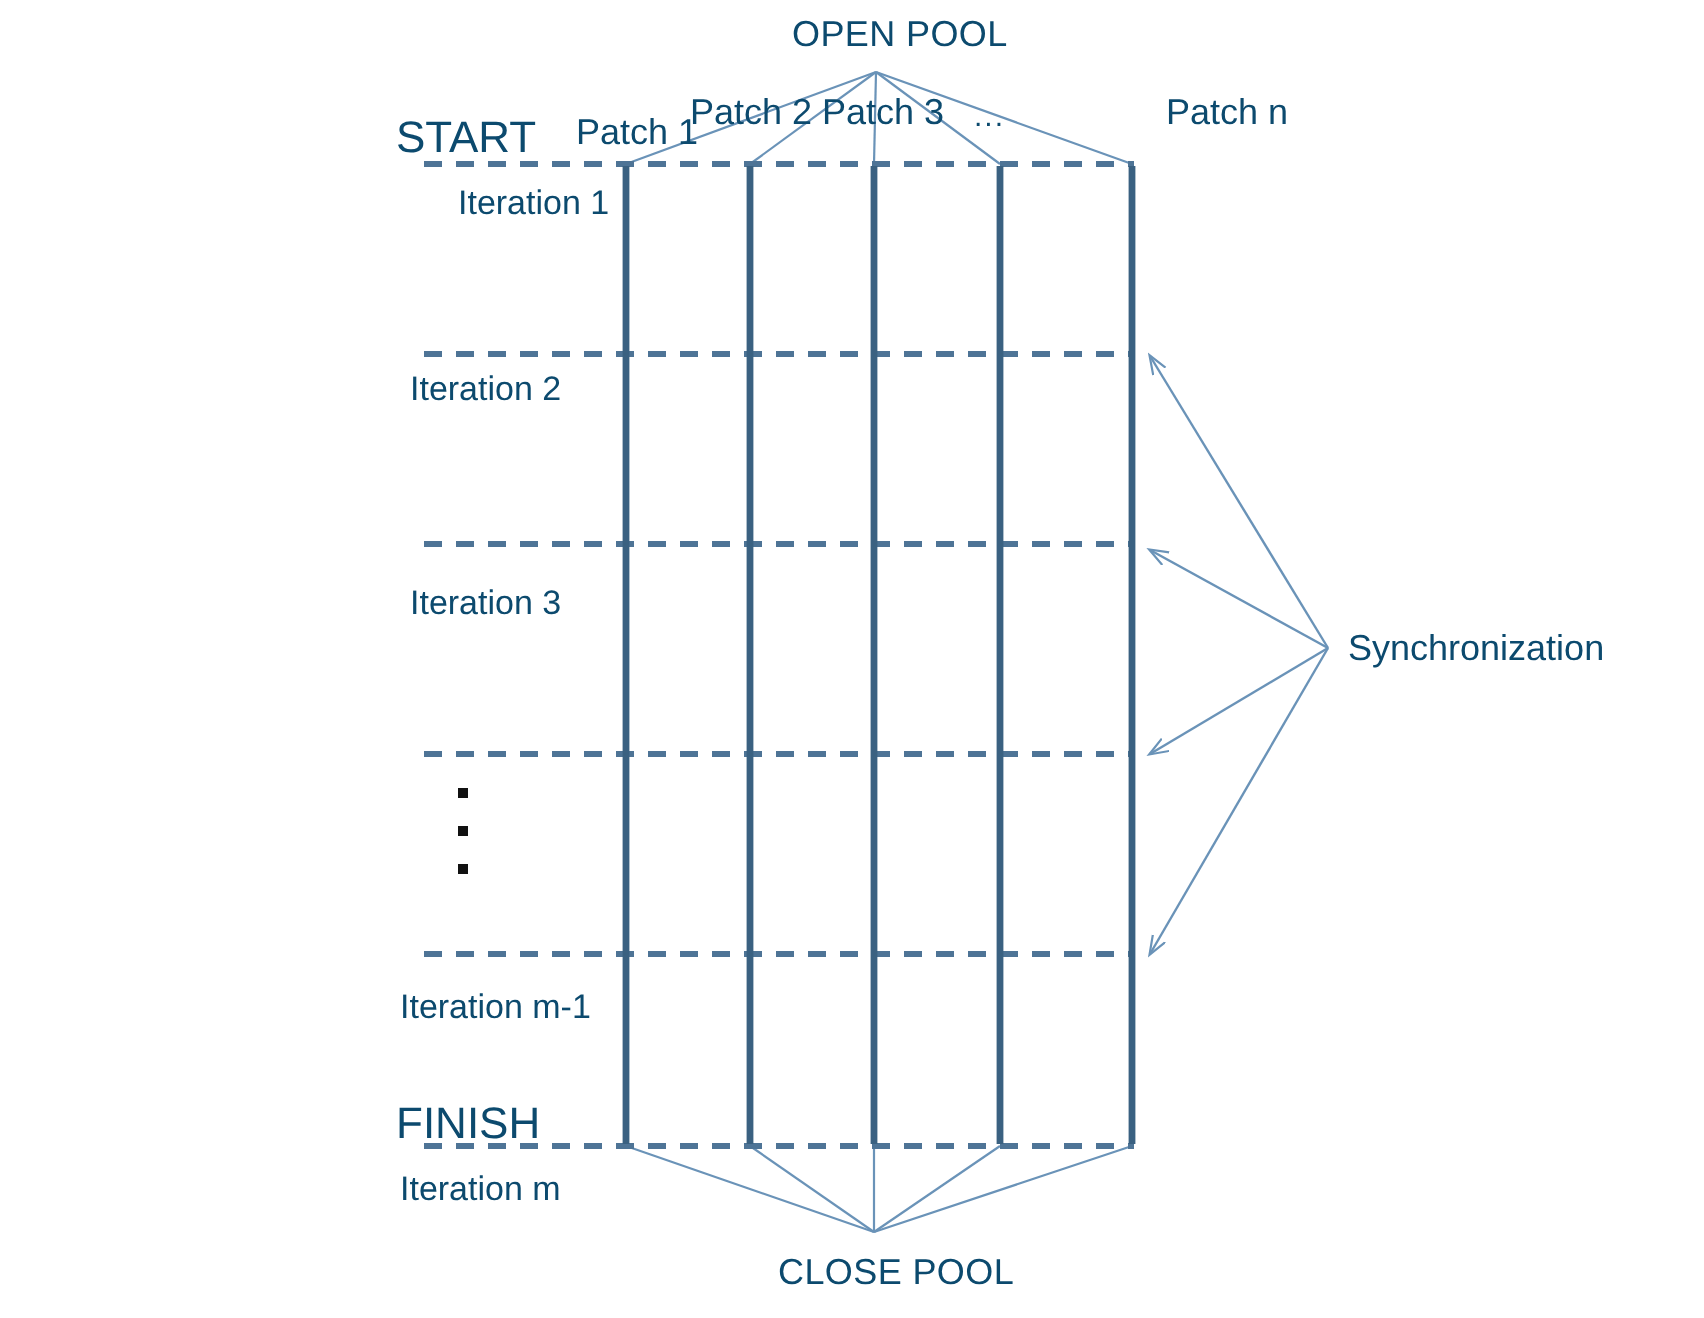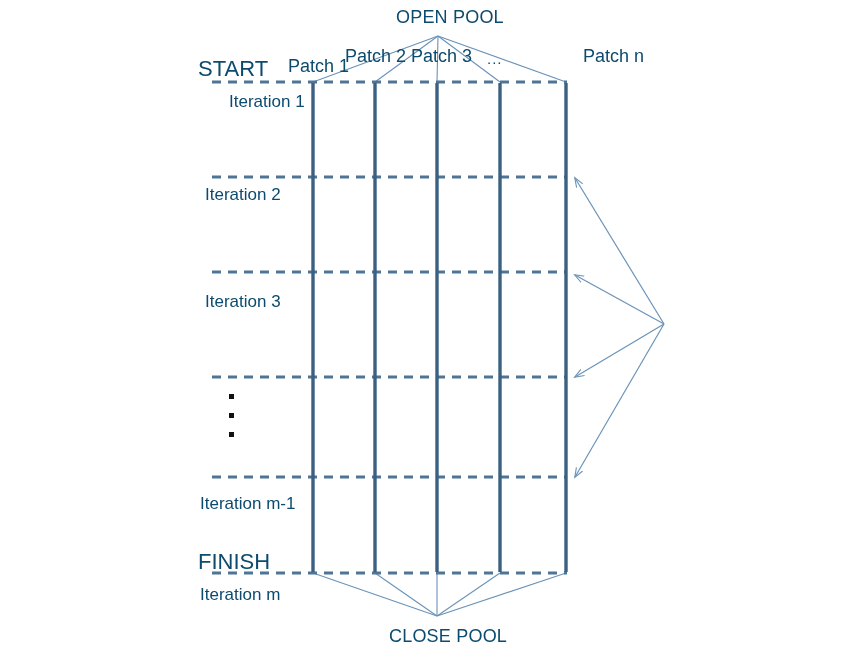--- a/index.html
+++ b/index.html
@@ -124,14 +124,15 @@
 
   <div class="lbl lbl-marker" style="left:198px; top:58px;">START</div>
   <div class="lbl lbl-marker" style="left:198px; top:551px;">FINISH</div>
 
   <div class="lbl lbl-iter" style="left:193px; top:93px;margin-left:36px;">Iteration 1</div>
   <div class="lbl lbl-iter" style="left:205px; top:186px;">Iteration 2</div>
   <div class="lbl lbl-iter" style="left:205px; top:293px;">Iteration 3</div>
   <div class="lbl lbl-iter" style="left:200px; top:495px;">Iteration m-1</div>
   <div class="lbl lbl-iter" style="left:200px; top:586px;">Iteration m</div>
 
+  <div class="lbl lbl-sync" style="left:674px; top:315px;">Synchronization</div>
 
 </div>
 
 </body></html>

